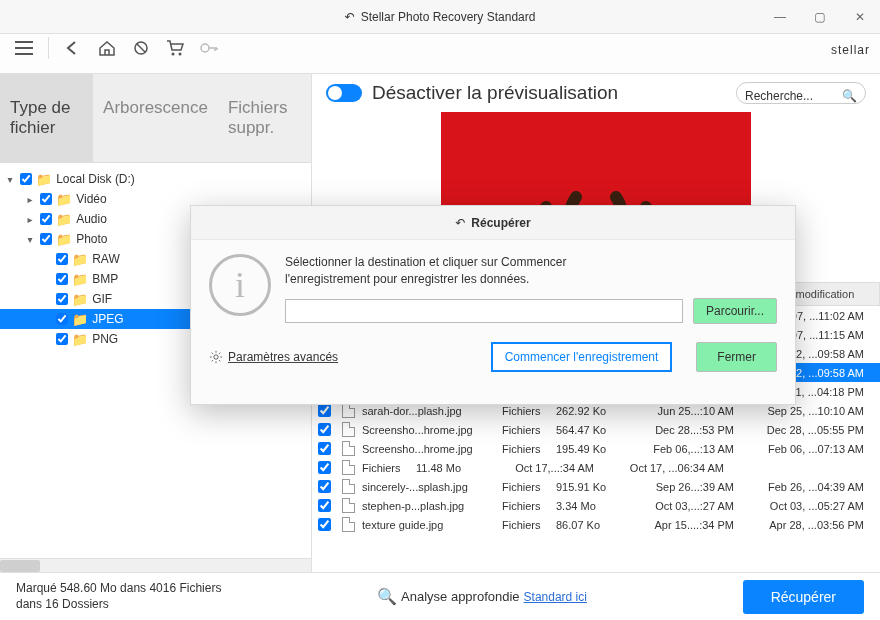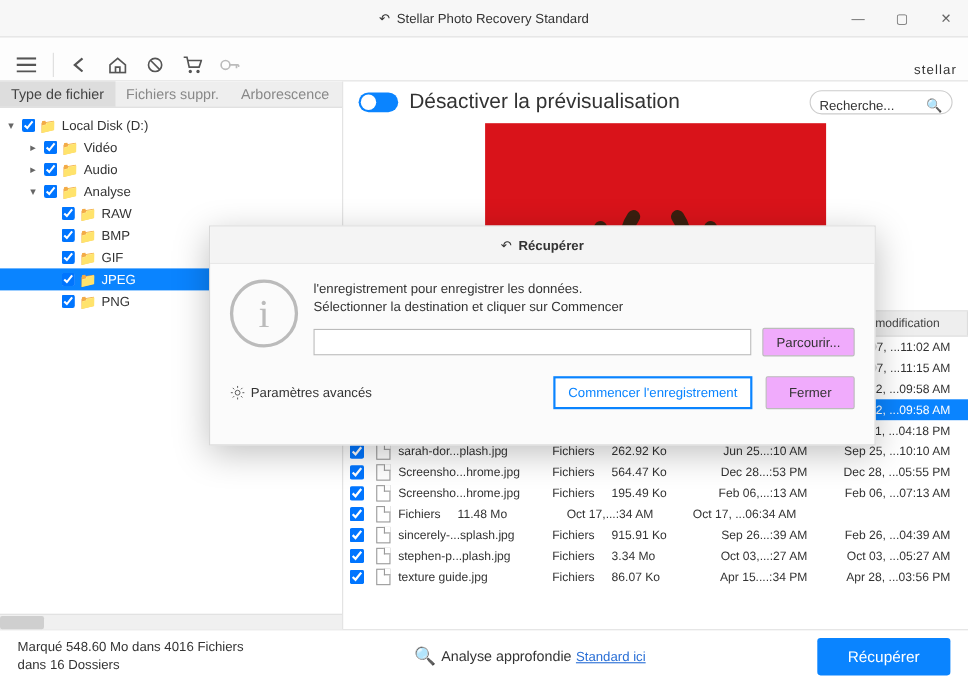--- a/index.html
+++ b/index.html
@@ -1,29 +1,29 @@
 <!DOCTYPE html>
 <html><head>
 <meta charset="utf-8">
 <style>
 *{box-sizing:border-box;margin:0;padding:0;font-family:"Segoe UI",Tahoma,sans-serif;font-size:12px;color:#333}
 html,body{width:880px;height:620px;overflow:hidden;background:#fff}
 .titlebar{height:34px;display:flex;align-items:center;justify-content:center;position:relative;border-bottom:1px solid #e0e0e0;background:#f7f7f7}
 .titlebar .title{font-size:13px;display:flex;align-items:center;gap:6px}
 .win-controls{position:absolute;right:0;top:0;height:34px;display:flex}
 .win-controls div{width:40px;display:flex;align-items:center;justify-content:center;color:#666}
-.toolbar{height:40px;display:flex;align-items:flex-end;justify-content:space-between;border-bottom:1px solid #e0e0e0;padding:0 10px;background:#fdfdfd}
+.toolbar{height:40px;display:flex;align-items:flex-start;justify-content:space-between;border-bottom:1px solid #e0e0e0;padding:0 10px;background:#fdfdfd}
 .toolbar-left{display:flex;align-items:center;gap:6px}
 .tb-btn{width:28px;height:28px;display:flex;align-items:center;justify-content:center;color:#666;border-radius:3px}
 .tb-sep{width:1px;height:22px;background:#ddd;margin:0 4px}
 .brand{font-size:22px;letter-spacing:1px;color:#555}
 .main{display:flex;height:calc(620px - 34px - 40px - 48px);position:relative}
 .sidebar{width:312px;border-right:1px solid #e0e0e0;display:flex;flex-direction:column;background:#fff}
 .side-tabs{display:flex;background:#eee;border-bottom:1px solid #ddd}
-.side-tab{padding:4px 10px;font-size:13px;color:#888}
+.side-tab{padding:24px 10px;font-size:17px;color:#888}
 .side-tab.active{background:#ddd;color:#444}
 .tree{flex:1;overflow:auto;padding:6px 0}
 .tree-row{display:flex;align-items:center;height:20px;padding-left:4px;gap:4px;white-space:nowrap}
 .tree-row .arrow{width:12px;text-align:center;color:#666;font-size:10px}
 .tree-row .cb{width:12px;height:12px}
 .tree-row .folder{color:#f5b301;font-size:13px}
 .tree-row.sel{background:#0a84ff;color:#fff}
 .tree-row.sel span{color:#fff}
 .side-scroll{height:14px;border-top:1px solid #e0e0e0;background:#f0f0f0;position:relative}
 .side-scroll .thumb{position:absolute;left:0;top:1px;width:40px;height:12px;background:#cfcfcf;border-radius:2px}
@@ -59,24 +59,24 @@
 .status-mid a{color:#2a6fd6;text-decoration:underline}
 .recover-btn{background:#0a84ff;color:#fff;padding:9px 28px;border-radius:3px;font-size:14px;border:none}
 .dialog{position:absolute;left:190px;top:205px;width:606px;height:200px;background:#fbfbfb;border:1px solid #d8d8d8;box-shadow:0 8px 30px rgba(0,0,0,.25);z-index:50}
 .dlg-title{height:34px;display:flex;align-items:center;justify-content:center;gap:6px;border-bottom:1px solid #e8e8e8;font-size:13px;background:#f4f4f4}
 .dlg-body{display:flex;padding:14px 18px 8px 18px;gap:14px}
 .info-circle{width:62px;height:62px;border:3px solid #bbb;border-radius:50%;display:flex;align-items:center;justify-content:center;color:#bbb;font-size:36px;font-family:Georgia,serif;flex-shrink:0}
 .dlg-main{flex:1}
 .dlg-text{font-size:12px;color:#444;line-height:1.4;margin-bottom:10px}
 .dlg-input-row{display:flex;gap:10px;align-items:center}
 .dlg-input{flex:1;height:24px;border:1px solid #bbb;background:#fff}
-.dlg-btn{padding:5px 12px;border:1px solid #bbb;background:#f0abfc;font-size:12px;border-radius:2px}
+.dlg-btn{padding:5px 12px;border:1px solid #bbb;background:#86efac;font-size:12px;border-radius:2px}
 .dlg-footer{display:flex;align-items:center;justify-content:space-between;padding:10px 18px 14px 18px}
-.adv{display:flex;align-items:flex-end;gap:5px;font-size:12px;color:#444}
-.dlg-actions{display:flex;gap:12px}
+.adv{display:flex;align-items:flex-end;gap:5px;font-size:12px;text-decoration:underline;color:#444}
+.dlg-actions{display:flex;gap:24px}
 .primary-outline{border:2px solid #0a84ff;color:#0a84ff;padding:6px 12px;background:#fff;font-size:12px}
 .gear{width:14px;height:14px}
 svg{display:block}
 </style>
 </head>
 <body>
 
 <div class="titlebar">
   <div class="title">
     <span>↶</span>
@@ -127,22 +127,22 @@
         </svg>
     </div>
   </div>
   <div class="brand"><span>stellar</span></div>
 </div>
 
 <div class="main">
   <div class="sidebar">
     <div class="side-tabs">
       <div class="side-tab active">Type de fichier</div>
+      <div class="side-tab">Arborescence</div>
       <div class="side-tab">Fichiers suppr.</div>
-      <div class="side-tab">Arborescence</div>
     </div>
     <div class="tree">
       <div class="tree-row" style="padding-left:4px">
           <span class="arrow">▾</span>
           <input type="checkbox" class="cb" checked="" style="">
           <span class="folder">📁</span>
           <span>Local Disk (D:)</span>
         </div>
       <div class="tree-row" style="padding-left:24px">
           <span class="arrow">▸</span>
@@ -153,21 +153,21 @@
       <div class="tree-row" style="padding-left:24px">
           <span class="arrow">▸</span>
           <input type="checkbox" class="cb" checked="" style="">
           <span class="folder">📁</span>
           <span>Audio</span>
         </div>
       <div class="tree-row" style="padding-left:24px">
           <span class="arrow">▾</span>
           <input type="checkbox" class="cb" checked="" style="">
           <span class="folder">📁</span>
-          <span>Analyse</span>
+          <span>Photo</span>
         </div>
       <div class="tree-row" style="padding-left:56px">
           <input type="checkbox" class="cb" checked="" style="">
           <span class="folder">📁</span>
           <span>RAW</span>
         </div>
       <div class="tree-row" style="padding-left:56px">
           <input type="checkbox" class="cb" checked="" style="">
           <span class="folder">📁</span>
           <span>BMP</span>
@@ -390,22 +390,22 @@
 
 <div class="dialog">
   <div class="dlg-title">
     <span>↶</span>
     <span style="font-weight:600">Récupérer</span>
   </div>
   <div class="dlg-body">
     <div class="info-circle">i</div>
     <div class="dlg-main">
       <div class="dlg-text">
+        <div>Sélectionner la destination et cliquer sur Commencer</div>
         <div>l'enregistrement pour enregistrer les données.</div>
-        <div>Sélectionner la destination et cliquer sur Commencer</div>
       </div>
       <div class="dlg-input-row">
         <div class="dlg-input"></div>
         <button class="dlg-btn">Parcourir...</button>
       </div>
     </div>
   </div>
   <div class="dlg-footer">
     <div class="adv">
       <svg class="gear" viewBox="0 0 16 16">

